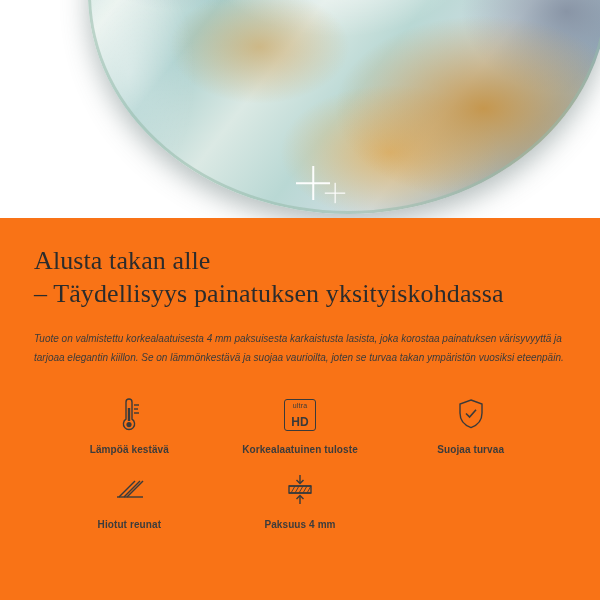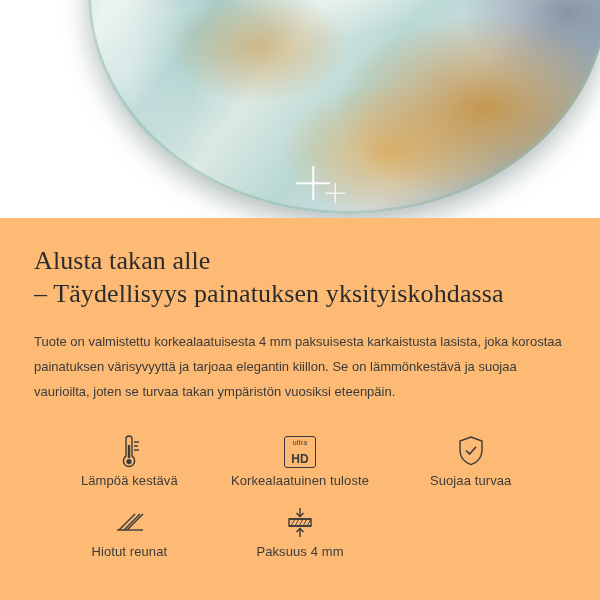--- a/index.html
+++ b/index.html
@@ -10,21 +10,21 @@
     width: 600px;
     height: 600px;
     background: #ffffff;
     font-family: "Liberation Sans", sans-serif;
     overflow: hidden;
   }
   .page {
     position: relative;
     width: 600px;
     height: 600px;
-    background: #fdba74;
+    background: #f97316;
   }
 
   
   .hero {
     position: relative;
     width: 600px;
     height: 218px;
     overflow: hidden;
     background: #ffffff;
   }
@@ -109,24 +109,25 @@
     line-height: 1.28;
     font-weight: 400;
     color: #2c2c2c;
     letter-spacing: 0.1px;
   }
   .headline .line2 {
     display: block;
   }
   .body-copy {
     margin: 18px 0 0 0;
-    font-size: 13px;
+    font-size: 10px;
     line-height: 1.95;
     color: #3b3b3b;
     max-width: 542px;
+    font-style: italic;
   }
 
   
   .features {
     margin-top: 26px;
     display: grid;
     grid-template-columns: repeat(3, 1fr);
     grid-row-gap: 14px;
     padding: 0 10px;
   }
@@ -137,24 +138,26 @@
     justify-content: flex-start;
   }
   .feature-icon {
     height: 42px;
     display: flex;
     align-items: center;
     justify-content: center;
     color: #3a3a3a;
   }
   .feature-label {
-    font-size: 13px;
+    margin-top: 8px;
+    font-size: 10px;
     color: #3c3c3c;
     text-align: center;
     letter-spacing: 0.1px;
+    font-weight: bold;
   }
   .ultrahd-box {
     width: 30px;
     height: 30px;
     border: 1.4px solid #3a3a3a;
     border-radius: 3px;
     display: flex;
     flex-direction: column;
     align-items: center;
     justify-content: center;

